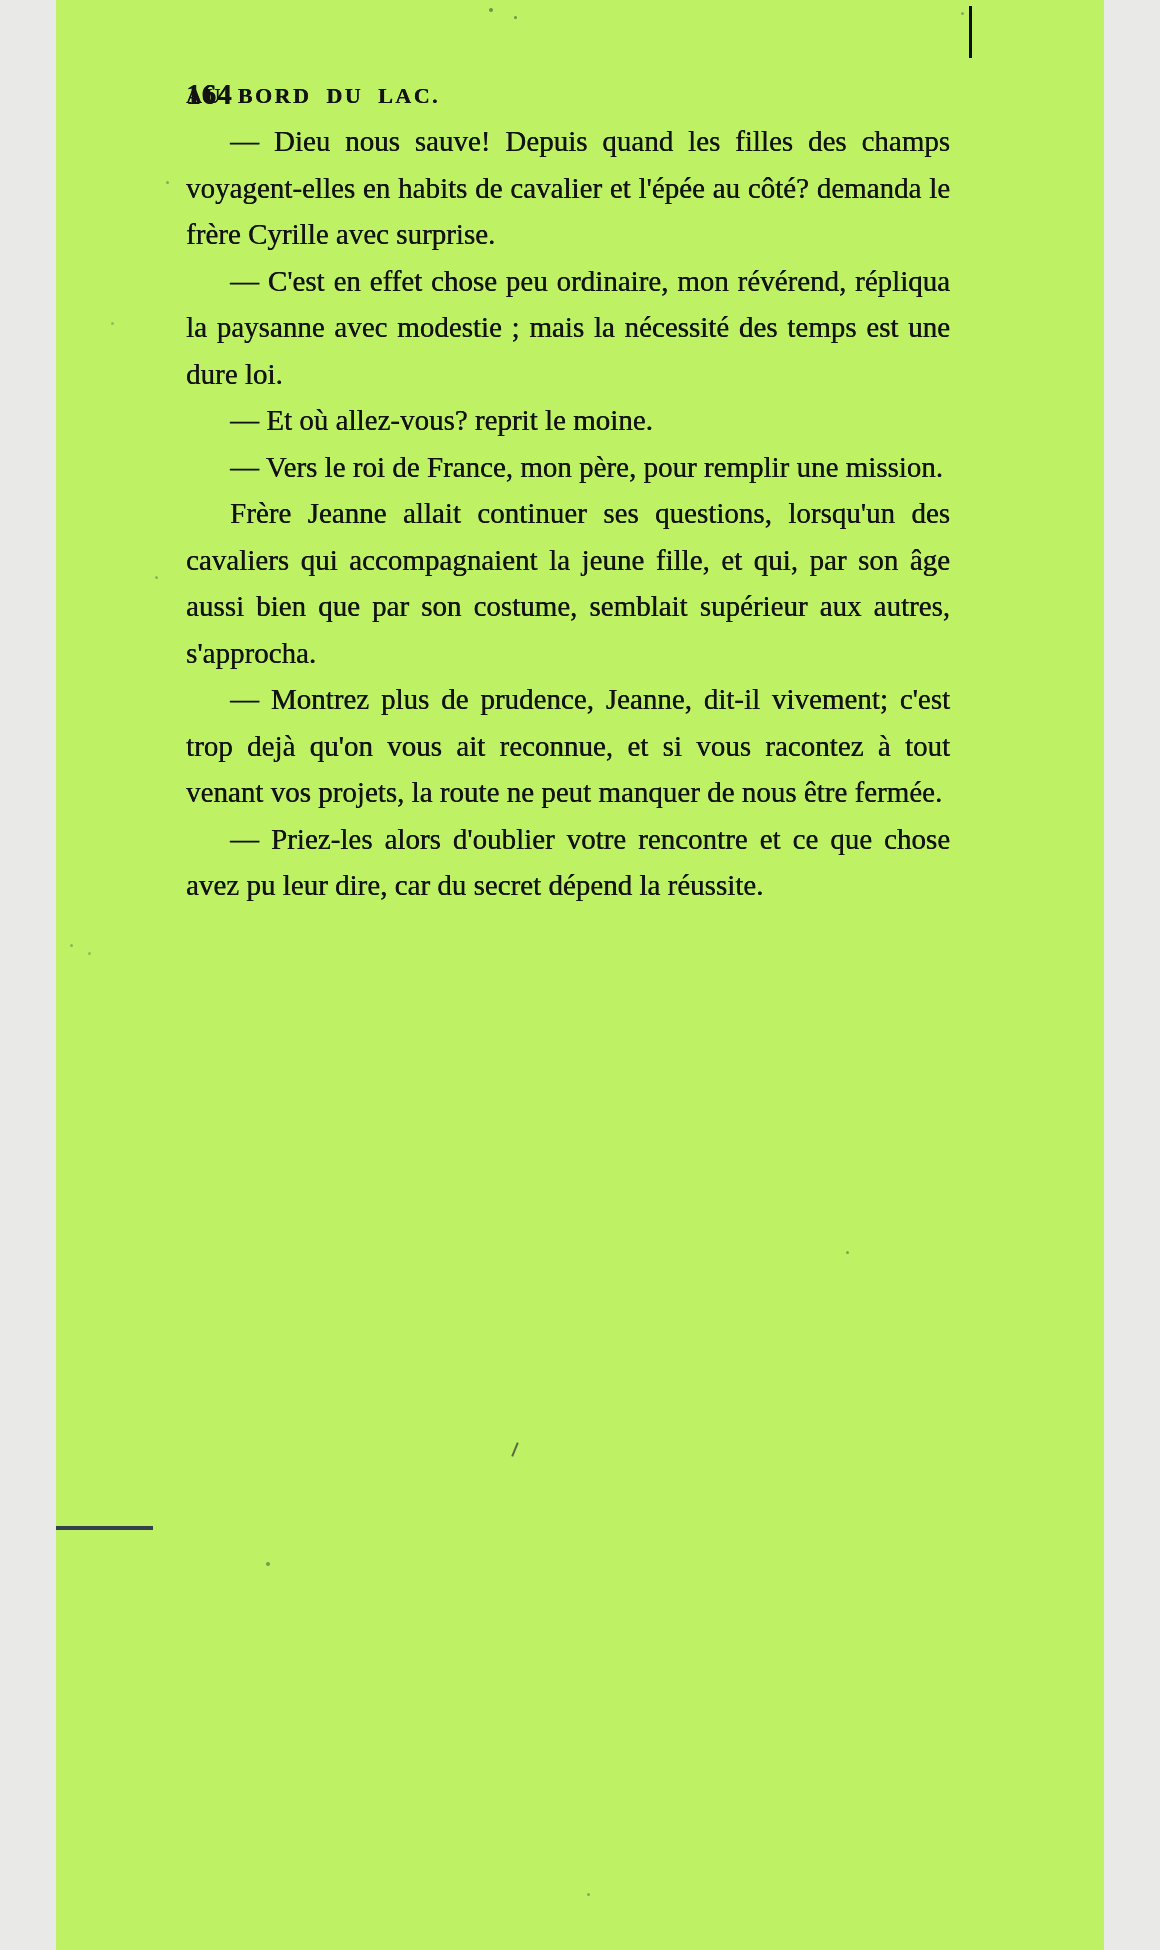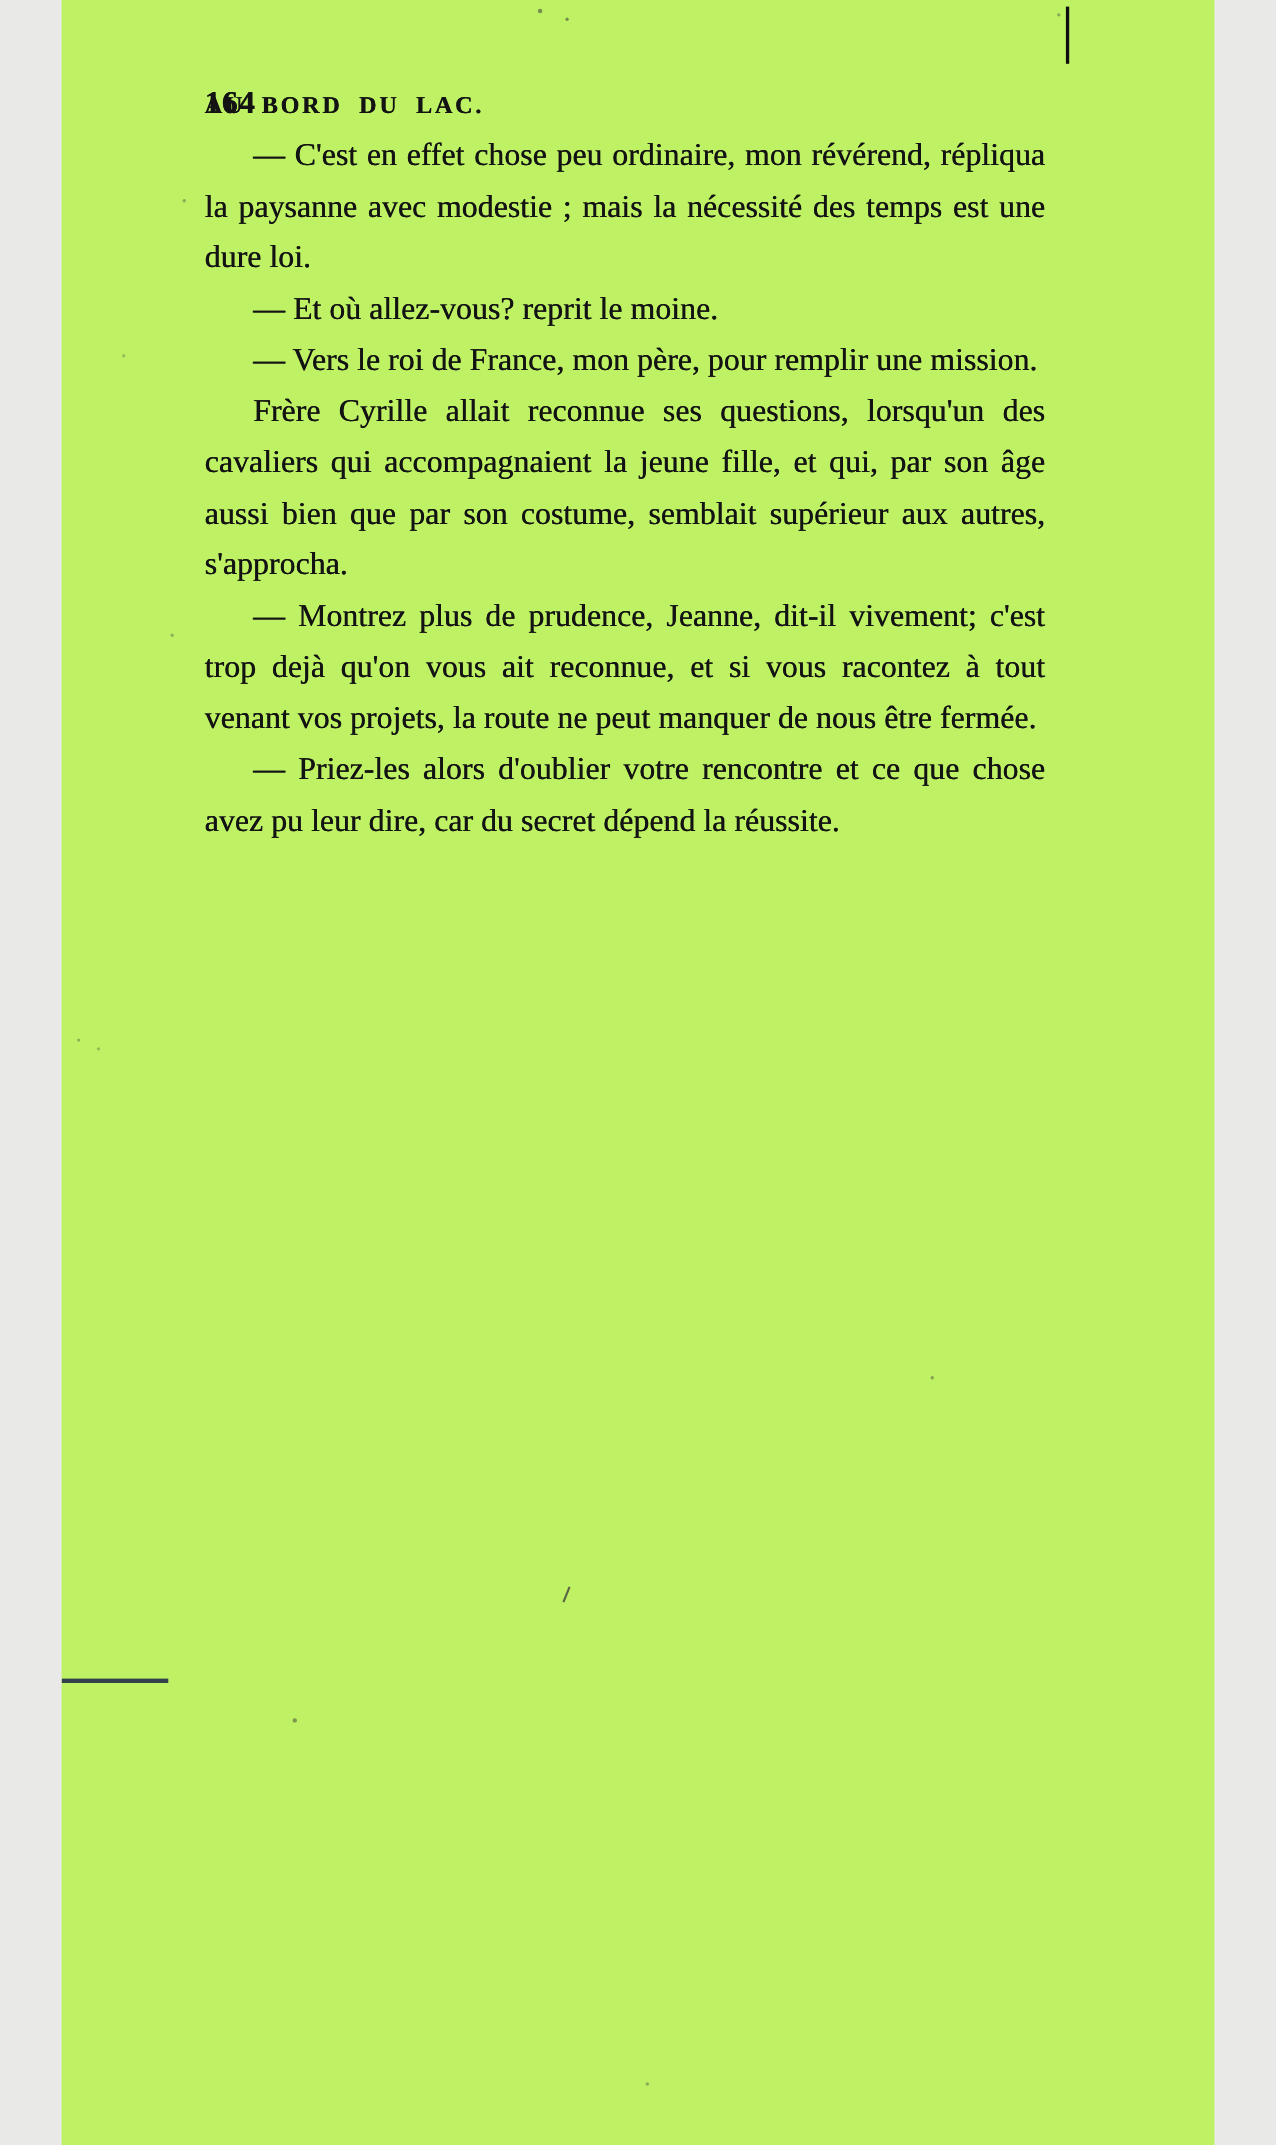--- a/index.html
+++ b/index.html
@@ -82,24 +82,25 @@
 <body>
 
 <div class="page">
 
   <header class="page-header">
     <span class="page-number">164</span>
     <span class="running-title">AU BORD DU LAC.</span>
   </header>
 
   <main class="text-block">
+    <p class="para">— Dieu nous sauve! Depuis quand les filles des champs voyagent-elles en habits de cavalier et l'épée au côté? demanda le frère Cyrille avec surprise.</p>
     <p class="para">— C'est en effet chose peu ordinaire, mon révérend, répliqua la paysanne avec modestie ; mais la nécessité des temps est une dure loi.</p>
     <p class="para">— Et où allez-vous? reprit le moine.</p>
     <p class="para">— Vers le roi de France, mon père, pour remplir une mission.</p>
-    <p class="para">Frère Cyrille allait reconnue ses questions, lorsqu'un des cavaliers qui accompagnaient la jeune fille, et qui, par son âge aussi bien que par son costume, semblait supérieur aux autres, s'approcha.</p>
+    <p class="para">Frère Jeanne allait continuer ses questions, lorsqu'un des cavaliers qui accompagnaient la jeune fille, et qui, par son âge aussi bien que par son costume, semblait supérieur aux autres, s'approcha.</p>
     <p class="para">— Montrez plus de prudence, Jeanne, dit-il vivement; c'est trop dejà qu'on vous ait reconnue, et si vous racontez à tout venant vos projets, la route ne peut manquer de nous être fermée.</p>
     <p class="para">— Priez-les alors d'oublier votre rencontre et ce que chose avez pu leur dire, car du secret dépend la réussite.</p>
   </main>
 
   <div class="artifact vline-top-right"></div>
   <div class="artifact hline-bottom-left"></div>
   <div class="artifact slash-mark"></div>
   <div class="artifact speck s1"></div>
   <div class="artifact speck s2"></div>
   <div class="artifact speck s3"></div>

